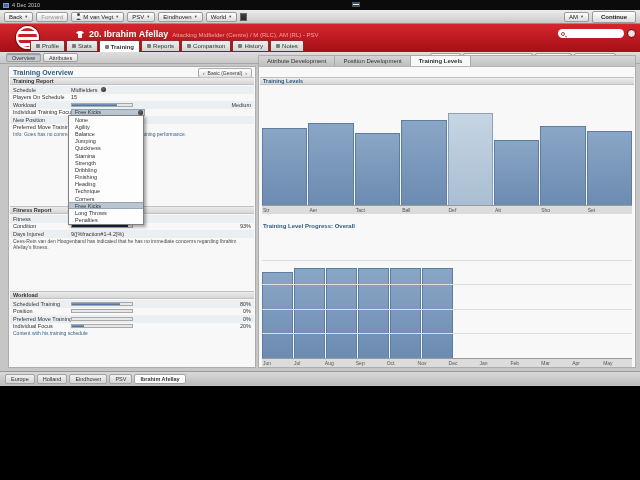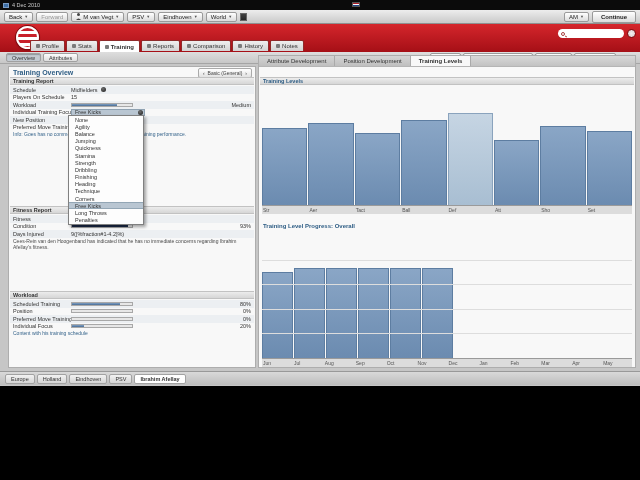--- a/index.html
+++ b/index.html
@@ -177,20 +177,27 @@
         <span>AM</span>
         <span class="caret">▼</span>
       </span>
       <span class="mbtn continue">
         <span>Continue</span>
       </span>
     </div>
 
     <div class="redheader">
       <span class="crest"></span>
+      <div class="ptitle">
+        <svg class="shirticon" width="8" height="7" viewBox="0 0 10 9">
+            <path d="M3 0 L7 0 L10 2 L8.5 4 L7.5 3 L7.5 9 L2.5 9 L2.5 3 L1.5 4 L0 2 Z" fill="#fff"></path>
+          </svg>
+        <span class="pname">20. Ibrahim Afellay</span>
+        <span class="ppos">Attacking Midfielder (Centre) / M (RLC), AM (RL) - PSV</span>
+      </div>
       <span class="searchbox">
         <span class="mag"></span>
         <input class="searchinput" value="" style="">
       </span>
       <span class="fmcircle"></span>
       <div class="htabs" id="htabs">
           <div class="htab">
             <span class="tabicon"></span>
             <span>Profile</span>
           </div>

